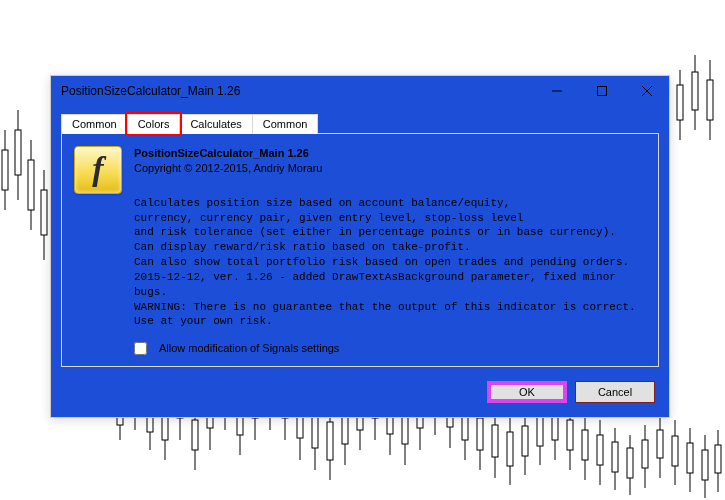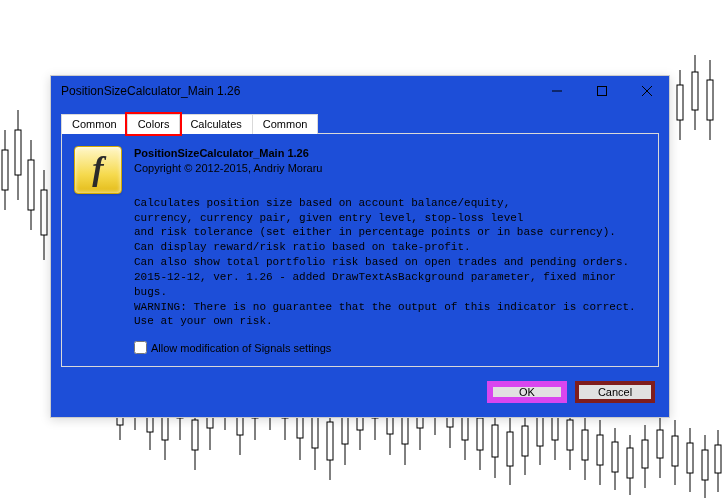--- a/index.html
+++ b/index.html
@@ -117,46 +117,46 @@
   .info .copyright {
     margin-bottom: 20px;
   }
   .info .desc {
     white-space: pre-line;
     margin-bottom: 12px;
     font-family: Liberation Mono, monospace;
   }
   .checkbox-row {
     display: flex;
-    align-items: flex-start;
-    gap: 4px;
+    align-items: center;
+    gap: 12px;
     font-size: 11px;
   }
   .checkbox-row input {
     width: 13px; height: 13px;
     margin: 0;
     accent-color: #0078d7;
   }
   .buttons {
     display: flex;
     justify-content: flex-end;
     gap: 8px;
     padding: 14px 14px 14px 0;
   }
   .btn {
     width: 80px;
     height: 22px;
     font-size: 11px;
     background: #e1e1e1;
-    border: 4px solid #7f1d1d;
+    border: 1px solid #7f1d1d;
     display: flex; align-items: center; justify-content: center;
     cursor: default;
   }
   .btn.primary {
-    border: 6px solid #d946ef;
+    border: 4px solid #d946ef;
     background: #e1e1e1;
   }
 </style>
 </head>
 <body>
 
 <div class="chart-bg">
   <svg viewBox="0 0 725 500" preserveAspectRatio="none">
     <g stroke="#000" stroke-width="1">
 

